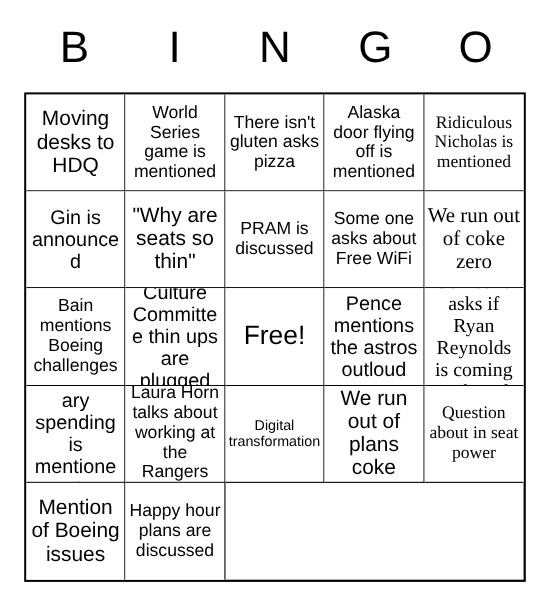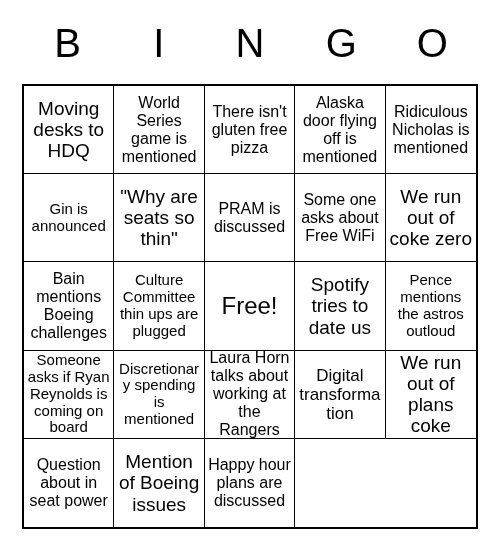--- a/index.html
+++ b/index.html
@@ -67,36 +67,36 @@
     border-bottom: 1px solid #000000;
     display: flex;
     align-items: center;
     justify-content: center;
     text-align: center;
     padding: 2px 3px;
     overflow: hidden;
     background: #ffffff;
   }
   
-  .cell:nth-child(5n) { border-right: none; }
+  .cell:nth-child(5n) { border-right: none; font-family: Liberation Serif, serif; }
   .cell:nth-child(n+21) { border-bottom: none; }
 
   .cell-text {
     display: block;
     width: 100%;
     line-height: 1.12;
     word-wrap: break-word;
   }
 
   
   .fs-xl   { font-size: 24px; }
   .fs-lg   { font-size: 19px; }
   .fs-md   { font-size: 16px; }
-  .fs-sm   { font-size: 15px; }
-  .fs-xs   { font-size: 17px; }
+  .fs-sm   { font-size: 18px; }
+  .fs-xs   { font-size: 13px; }
 </style>
 </head>
 <body>
 
 <div id="card">
 
   <div id="bingo-header">
     <div class="header-letter">B</div>
     <div class="header-letter">I</div>
     <div class="header-letter">N</div>
@@ -105,21 +105,21 @@
   </div>
 
   <div id="bingo-grid">
     <div class="cell">
         <span class="cell-text fs-lg">Moving desks to HDQ</span>
       </div>
     <div class="cell">
         <span class="cell-text fs-md">World Series game is mentioned</span>
       </div>
     <div class="cell">
-        <span class="cell-text fs-md">There isn't gluten free pizza</span>
+        <span class="cell-text fs-md">There isn't gluten asks pizza</span>
       </div>
     <div class="cell">
         <span class="cell-text fs-md">Alaska door flying off is mentioned</span>
       </div>
     <div class="cell">
         <span class="cell-text fs-md">Ridiculous Nicholas is mentioned</span>
       </div>
 
     <div class="cell">
         <span class="cell-text fs-sm">Gin is announced</span>
@@ -138,23 +138,20 @@
       </div>
 
     <div class="cell">
         <span class="cell-text fs-md">Bain mentions Boeing challenges</span>
       </div>
     <div class="cell">
         <span class="cell-text fs-sm">Culture Committee thin ups are plugged</span>
       </div>
     <div class="cell">
         <span class="cell-text fs-xl">Free!</span>
-      </div>
-    <div class="cell">
-        <span class="cell-text fs-lg">Spotify tries to date us</span>
       </div>
     <div class="cell">
         <span class="cell-text fs-sm">Pence mentions the astros outloud</span>
       </div>
 
     <div class="cell">
         <span class="cell-text fs-sm">Someone asks if Ryan Reynolds is coming on board</span>
       </div>
     <div class="cell">
         <span class="cell-text fs-sm">Discretionary spending is mentioned</span>

